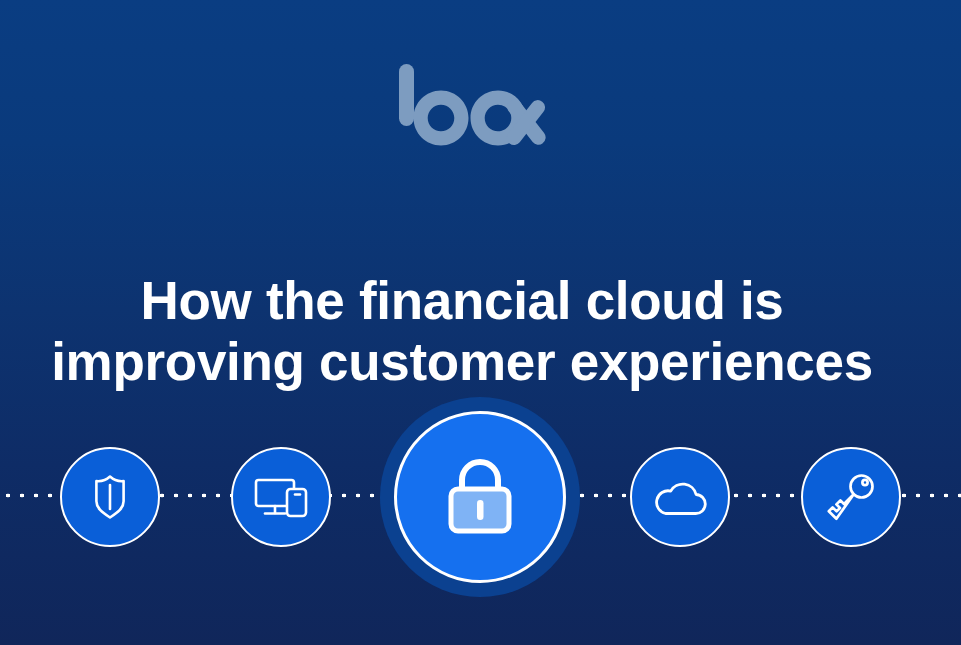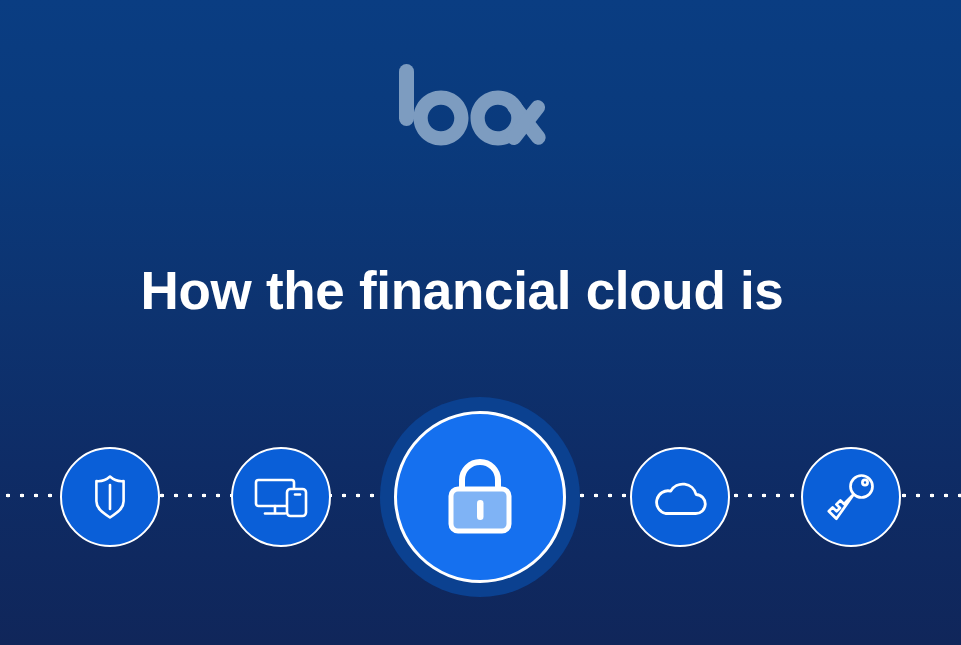--- a/index.html
+++ b/index.html
@@ -36,21 +36,21 @@
     text-align: center;
   }
   #box-logo {
     display: inline-block;
     line-height: 0;
   }
 
   
   #headline {
     position: absolute;
-    top: 224px;
+    top: 234px;
     left: 0;
     width: 924px;
     text-align: center;
     color: #ffffff;
     font-family: "Liberation Sans", sans-serif;
     font-size: 53px;
     font-weight: 700;
     line-height: 61px;
     letter-spacing: -0.3px;
     white-space: nowrap;
@@ -148,20 +148,21 @@
 
           <rect x="122" y="32" width="14.5" height="53" rx="7.2" transform="rotate(-38 129 58)"></rect>
           <rect x="122" y="32" width="14.5" height="53" rx="7.2" transform="rotate(38 129 58)"></rect>
         </g>
       </svg>
     </span>
   </div>
 
   <h1 id="headline">
     <span class="hl-line">How the financial cloud is</span>
+    <span class="hl-line">improving customer experiences</span>
   </h1>
 
   <div id="rail"></div>
 
   <div id="icon-row">
 
     <div class="node node-small" style="left:110px;">
       <div class="circle-small">
         <span class="ic">
           <svg width="56" height="56" viewBox="0 0 56 56" aria-hidden="true">

